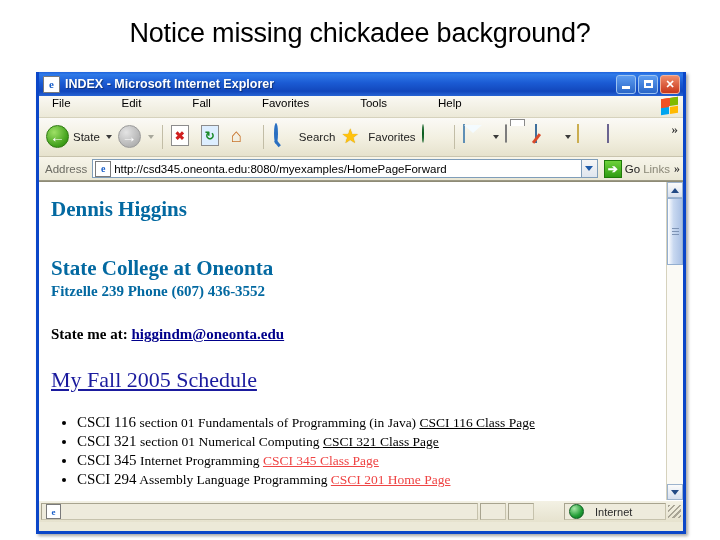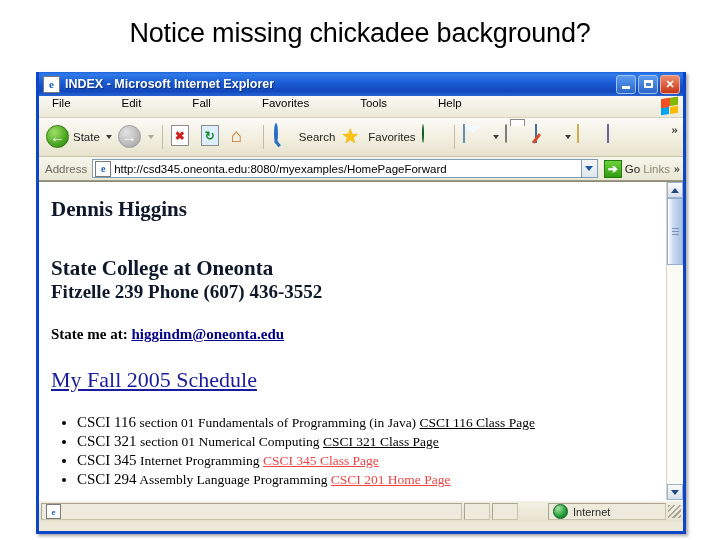--- a/index.html
+++ b/index.html
@@ -310,27 +310,27 @@
     overflow: hidden;
   }
   .page {
     flex: 1;
     padding: 14px 10px 0 12px;
     overflow: hidden;
     position: relative;
     font-family: "Liberation Serif", serif;
   }
   .hdr-pink {
-    color: #0f172a;
+    color: #0369a1;
     font-weight: bold;
     font-family: "Liberation Serif", serif;
   }
   .hdr-1 { font-size: 21px; line-height: 26px; }
   .hdr-2 { font-size: 21px; line-height: 26px; margin-top: 33px; }
-  .hdr-3 { font-size: 19px; line-height: 21px; }
+  .hdr-3 { font-size: 15px; line-height: 21px; }
   .email-line {
     margin-top: 24px;
     font-size: 15px;
     font-weight: bold;
     color: #000000;
     font-family: "Liberation Serif", serif;
   }
   .email-link {
     color: #00008b;
     text-decoration: underline;
@@ -425,21 +425,21 @@
   }
   .st-main { flex: 1; margin-right: 2px; }
   .st-ie-ico {
     width: 13px; height: 13px;
     background: #ffffff; border: 1px solid #7a7a7a;
     display: flex; align-items: center; justify-content: center;
     font-size: 9px; color: #1a5fc8; font-weight: bold;
     font-family: "Liberation Serif", serif;
   }
   .st-small { width: 26px; margin-right: 2px; }
-  .st-zone { width: 118px; gap: 5px; margin-left: 28px; }
+  .st-zone { width: 102px; gap: 11px; margin-left: 28px; }
   .zone-globe {
     width: 13px; height: 13px; border-radius: 50%;
     background: radial-gradient(circle at 33% 28%, #a8e8a8, #1f9c34 60%, #0c6b22);
     border: 1px solid #0c5e20; flex: none;
   }
   .zone-text { font-size: 11px; color: #2b2b2b; white-space: nowrap; }
   .grip {
     width: 13px; height: 13px;
     background:
       repeating-linear-gradient(135deg, #a9a596 0 1.5px, transparent 1.5px 4px);

